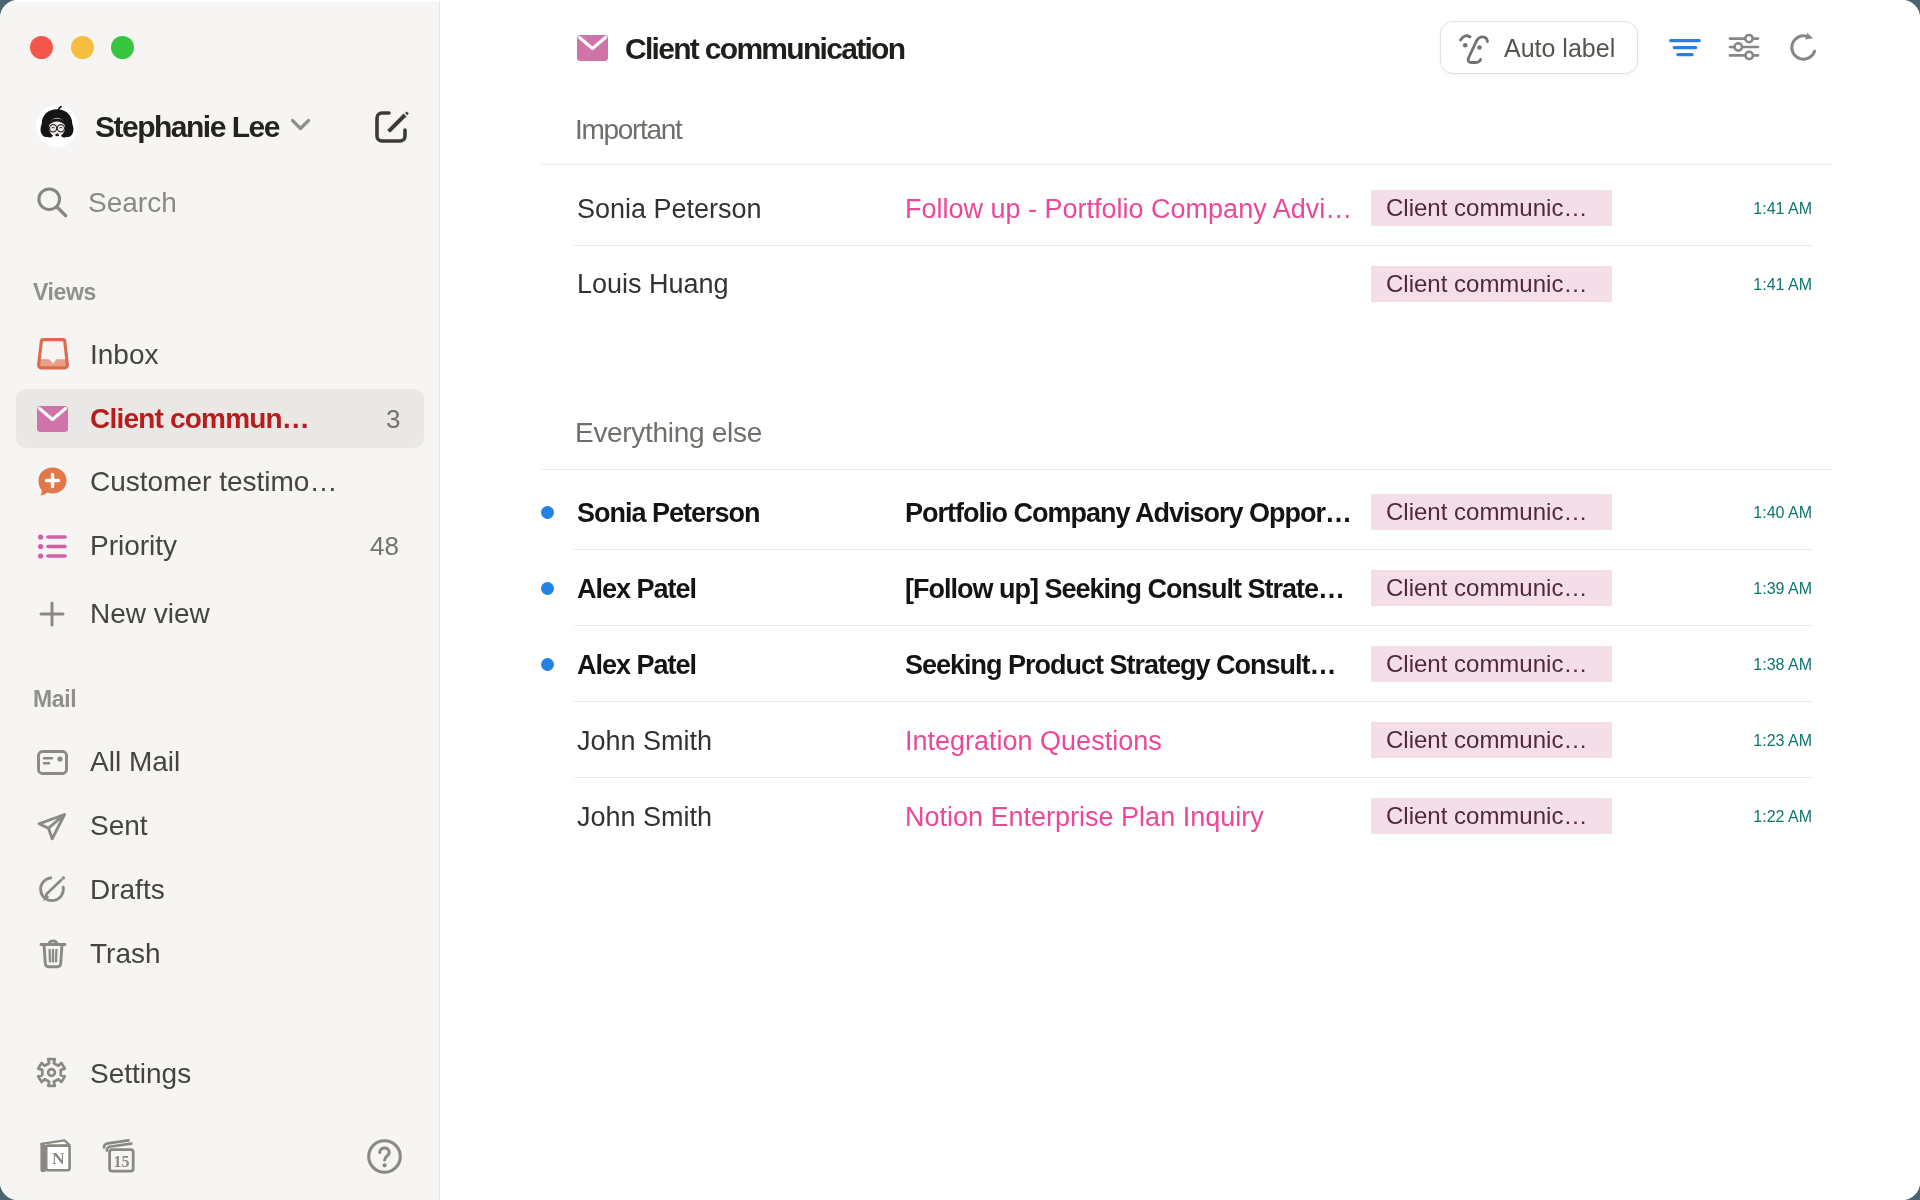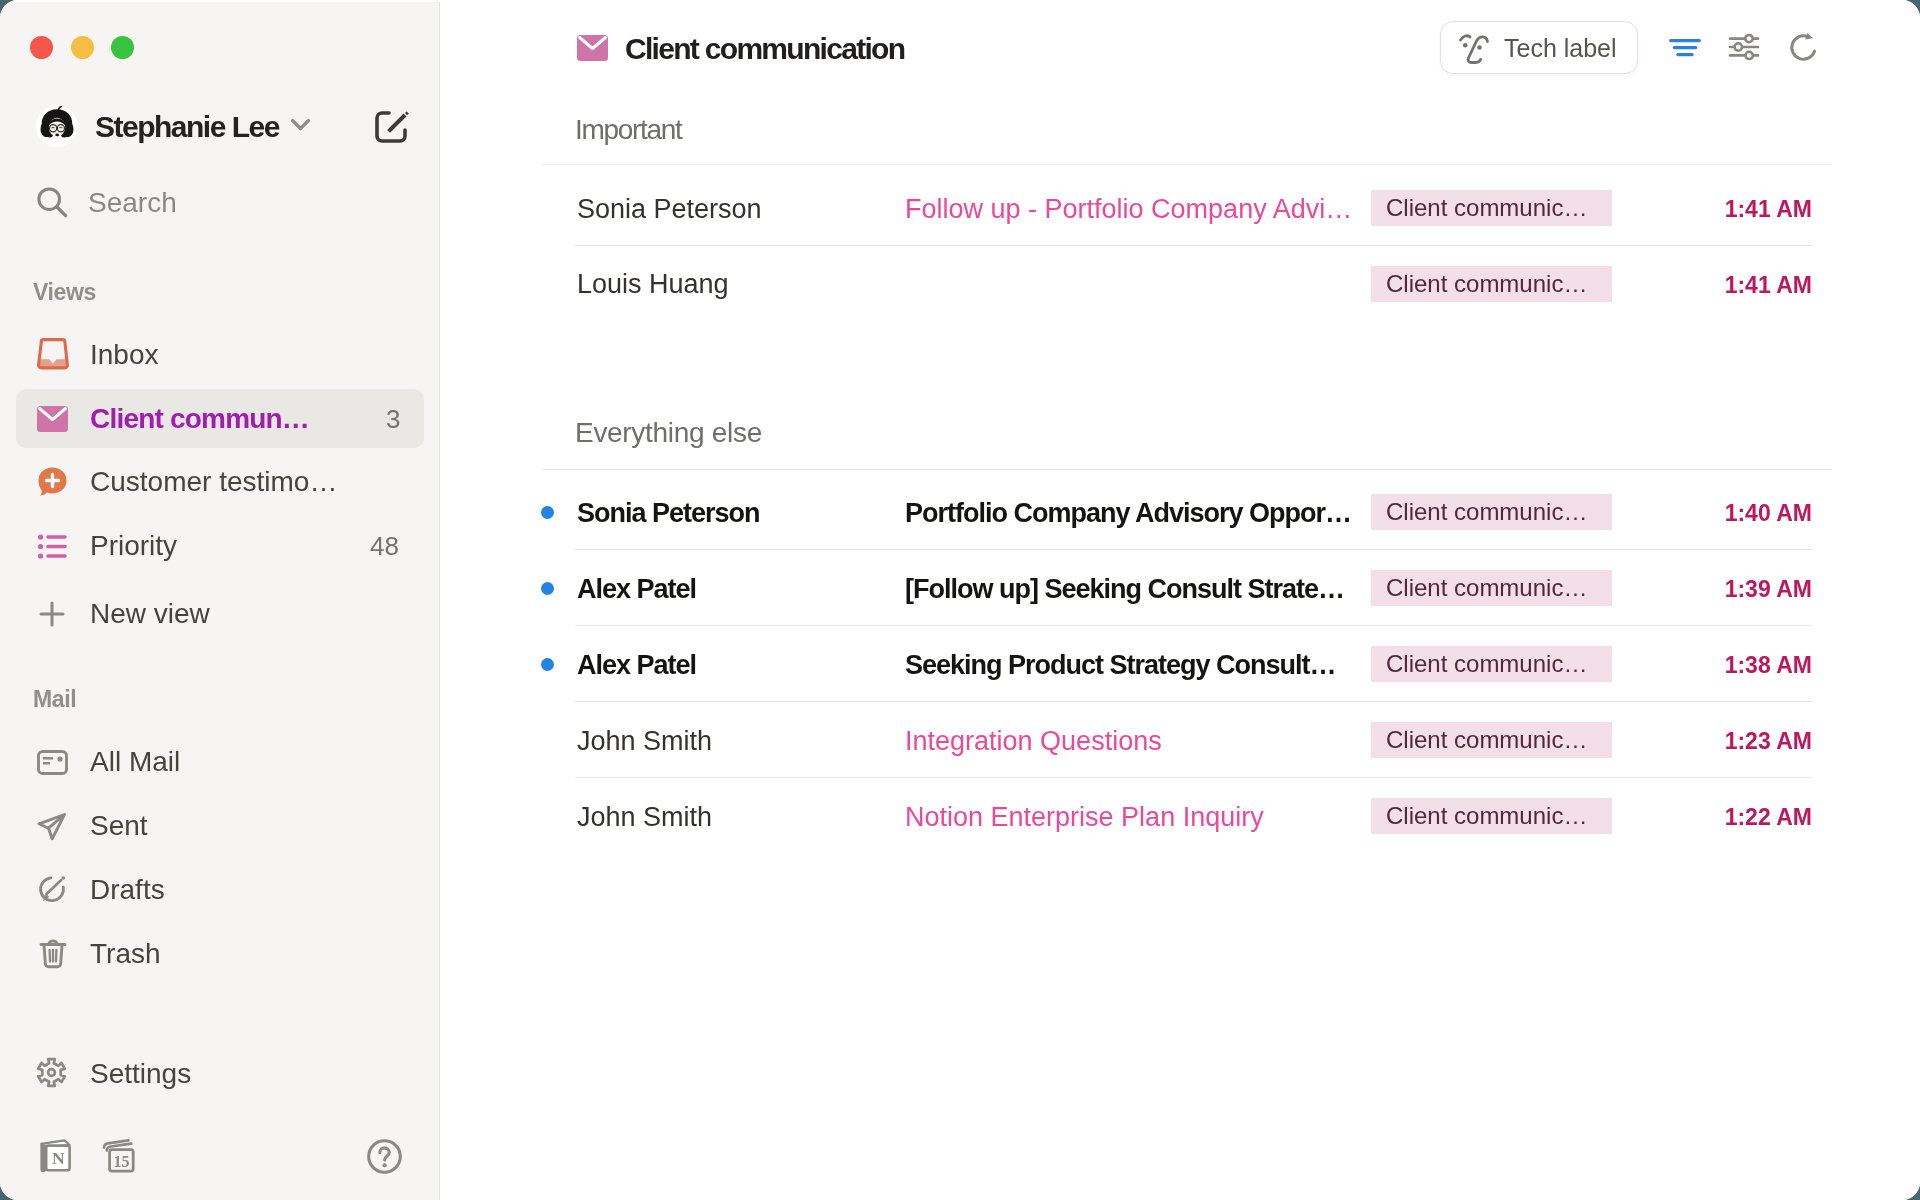--- a/index.html
+++ b/index.html
@@ -11,31 +11,31 @@
           background:#f6f5f3; border-right:1px solid #e5e3e0; }
   .main { position:absolute; left:440px; top:0; width:1480px; height:1200px; background:#fff; }
   .abs { position:absolute; }
   .vc { transform:translateY(-50%); white-space:nowrap; }
   .dot { position:absolute; border-radius:50%; }
 
   
   .name { font-size:30px; font-weight:700; color:#24231f; letter-spacing:-1.5px;}
   .label { font-size:23px; font-weight:700; color:#908f8c; letter-spacing:-0.4px; }
   .item { font-size:28px; color:#45443f; }
-  .item.sel { font-weight:700; color:#a21caf; letter-spacing:-0.8px; }
+  .item.sel { font-weight:700; color:#b91c1c; letter-spacing:-0.8px; }
   .count { font-size:26px; color:#73726e; }
   .search-t { font-size:28px; color:#8a8985; }
 
   
   .title { font-size:30px; font-weight:700; color:#201f1c; letter-spacing:-1.7px; }
   .sect  { font-size:28px; color:#6f6e69; }
   .sender { font-size:27px; color:#33322e; }
   .subj   { font-size:27px; color:#ec4899; }
   .unread .sender, .unread .subj { font-weight:700; color:#141412; letter-spacing:-1px; }
-  .time { font-size:23px; color:#be185d;font-weight:bold; }
+  .time { font-size:16px; color:#0f766e; }
   .badge { position:absolute; left:931px; width:241px; height:36px; border-radius:0;
            background:#f4dfe9; color:#50283c; font-size:24px; font-weight:500;
            line-height:36px; padding-left:15px; }
   .hdiv { position:absolute; height:1px; background:#ebebea; }
   .btn { position:absolute; left:1000px; top:21px; width:198px; height:53px;
          background:#fff; border:1.5px solid #e3e1de; border-radius:13px;
          box-shadow:0 2px 4px rgba(0,0,0,0.04); }
   .btn-t { font-size:25px; color:#55544f; font-weight:500; }
 </style>
 </head>
@@ -178,21 +178,21 @@
     </svg>
     <div class="abs title vc" style="left:185px;top:49px;">Client communication</div>
 
     <div class="btn"></div>
     <svg class="abs" style="left:1017px;top:29px;" width="36" height="36" viewBox="0 0 36 36">
       <path d="M3.5 11 Q8 4.5 13 8" fill="none" stroke="#73726e" stroke-width="2.8" stroke-linecap="round"></path>
       <path d="M30.5 12.5 C29.5 6.5 22.5 6.5 19.5 12 L11.5 29 C10.5 31.5 11.5 33.5 14 33.5 L19 33.5 C21.5 33.5 23 32.3 23.6 30.4" fill="none" stroke="#73726e" stroke-width="2.8" stroke-linecap="round"></path>
       <circle cx="8.2" cy="16.2" r="2.3" fill="#73726e"></circle>
       <circle cx="22.5" cy="18.5" r="2.3" fill="#73726e"></circle>
     </svg>
-    <div class="abs btn-t vc" style="left:1064px;top:48px;">Tech label</div>
+    <div class="abs btn-t vc" style="left:1064px;top:48px;">Auto label</div>
 
     <svg class="abs" style="left:1229px;top:35px;" width="32" height="24" viewBox="0 0 32 24">
       <g stroke="#2b7fe3" stroke-width="3.1" stroke-linecap="round">
         <path d="M1.6 5.6 L30.4 5.6 M5.2 12.6 L26.8 12.6 M8.8 19.6 L23.2 19.6"></path>
       </g>
     </svg>
     <svg class="abs" style="left:1288px;top:33px;" width="32" height="28" viewBox="0 0 32 28">
       <g stroke="#878682" stroke-width="2.7" stroke-linecap="round">
         <path d="M2 5.6 L30 5.6 M2 14 L30 14 M2 22.4 L30 22.4"></path>
       </g>

